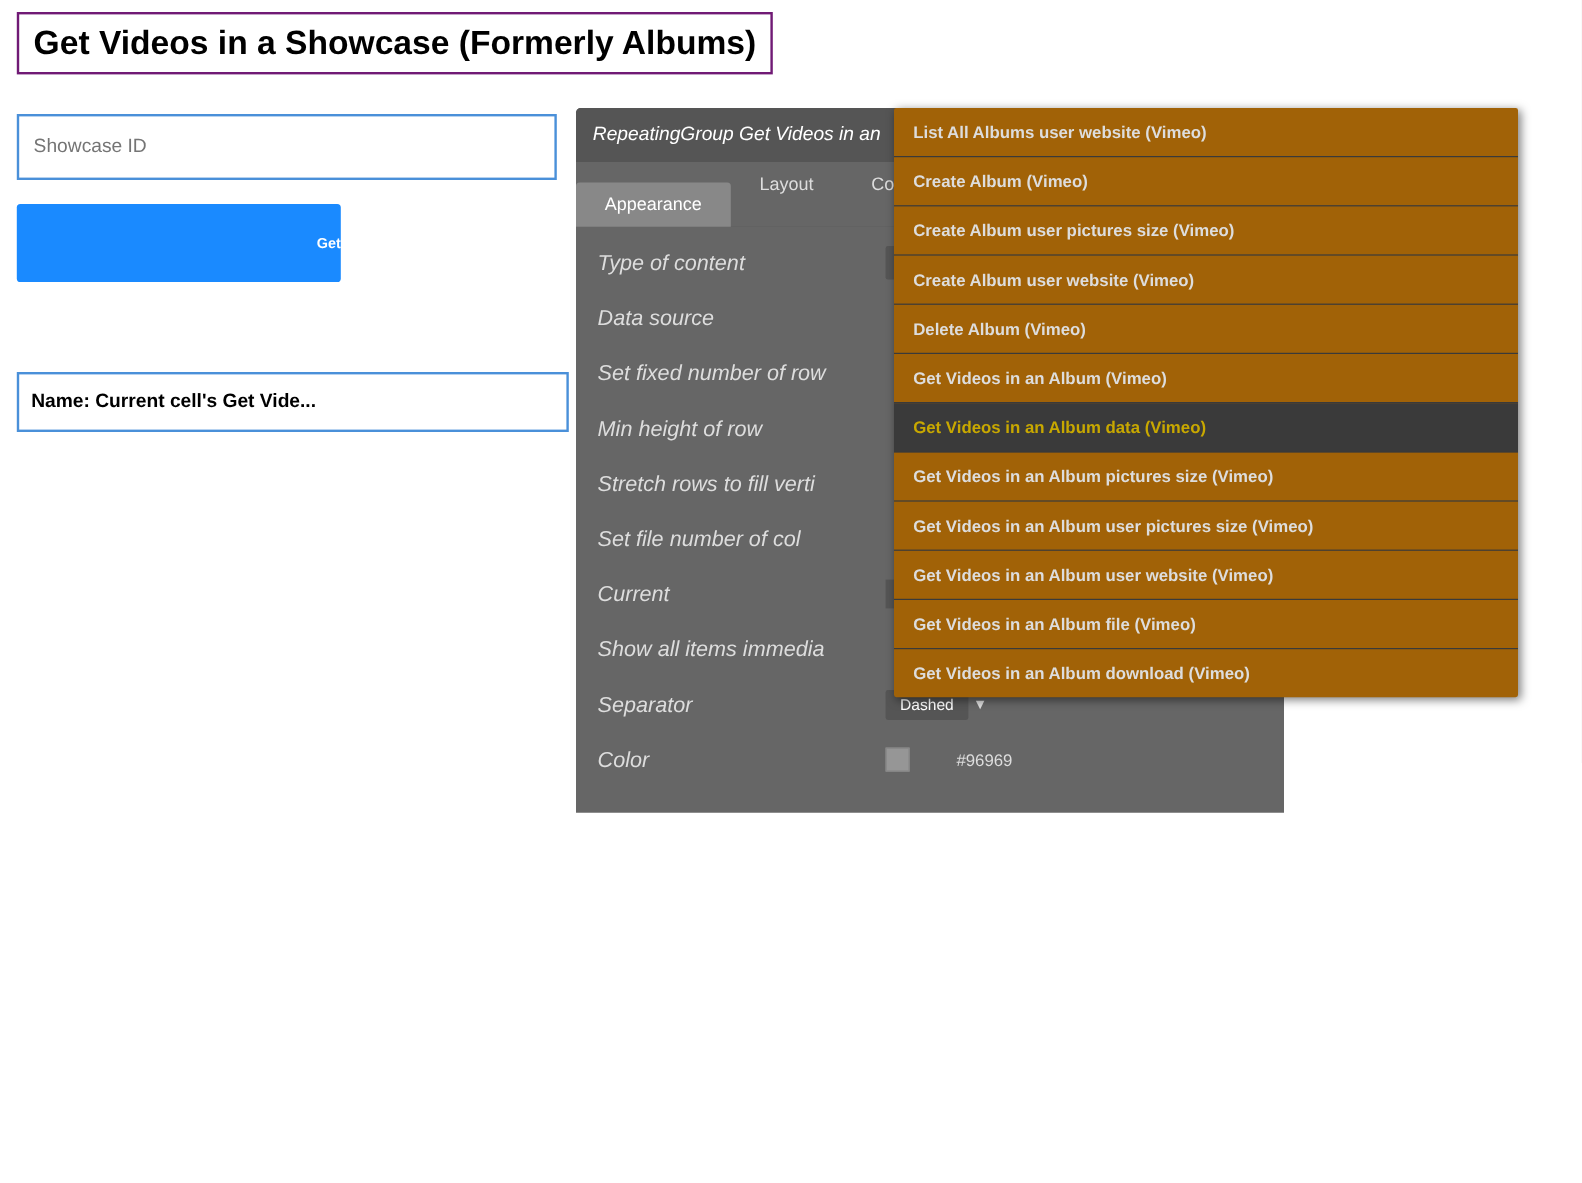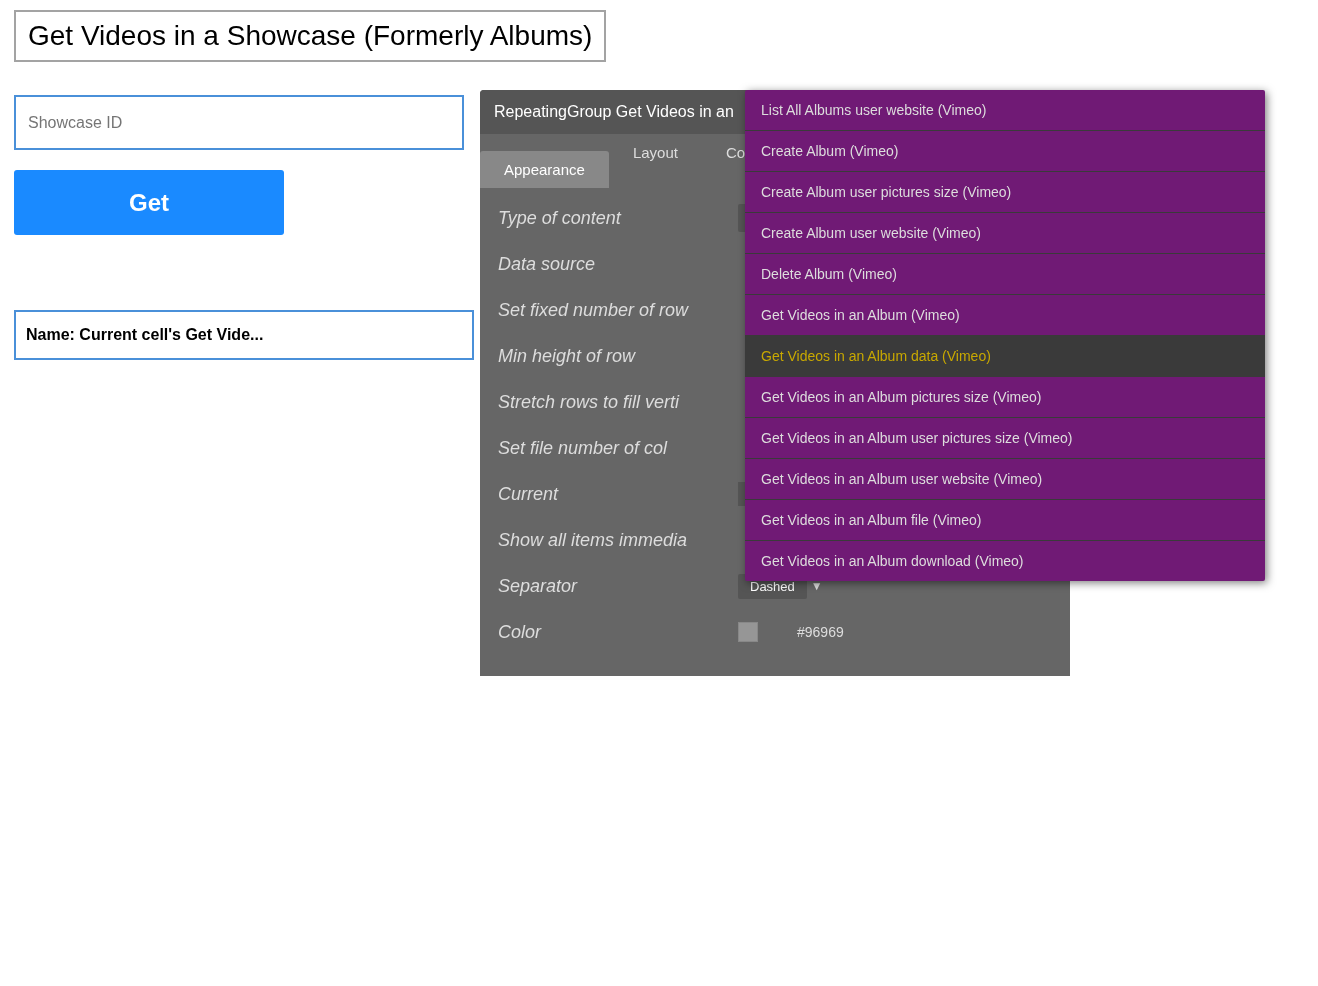--- a/index.html
+++ b/index.html
@@ -20,22 +20,22 @@
       height: 986px;
       background: white;
     }
 
     
     .page-title {
       position: absolute;
       top: 10px;
       left: 14px;
       font-size: 28px;
-      font-weight: normal;
-      border: 2px solid #a3a3a3;
+      font-weight: bold;
+      border: 2px solid #701a75;
       padding: 8px 12px;
       background: white;
     }
 
     
     .showcase-input {
       position: absolute;
       top: 95px;
       left: 14px;
       width: 450px;
@@ -49,25 +49,26 @@
 
     
     .get-button {
       position: absolute;
       top: 170px;
       left: 14px;
       width: 270px;
       height: 65px;
       background: #1a8aff;
       color: white;
-      font-size: 24px;
+      font-size: 12px;
       font-weight: bold;
       border: none;
       cursor: pointer;
       border-radius: 3px;
+      text-align: right;
     }
 
     
     .content-row {
       position: absolute;
       top: 310px;
       left: 14px;
       width: 460px;
       height: 50px;
       border: 2px solid #4a90d9;
@@ -96,20 +97,21 @@
       padding: 10px 14px;
       background: #555;
       border-radius: 4px 4px 0 0;
       gap: 8px;
     }
 
     .panel-title {
       color: white;
       font-size: 16px;
       flex: 1;
+      font-style: italic;
     }
 
     .panel-icon {
       color: #ccc;
       font-size: 18px;
       cursor: pointer;
       width: 22px;
       height: 22px;
       border-radius: 50%;
       border: 2px solid #999;
@@ -226,24 +228,25 @@
       color: #ddd;
       font-size: 14px;
     }
 
     
     .dropdown-overlay {
       position: absolute;
       top: 90px;
       left: 745px;
       width: 520px;
-      background: #701a75;
+      background: #a16207;
       z-index: 20;
       border-radius: 2px;
       box-shadow: 2px 2px 8px rgba(0,0,0,0.5);
+      font-weight: bold;
     }
 
     .dropdown-item {
       padding: 12px 16px;
       color: #ddd;
       font-size: 14px;
       cursor: pointer;
       border-bottom: 1px solid #3a3a3a;
     }
 

